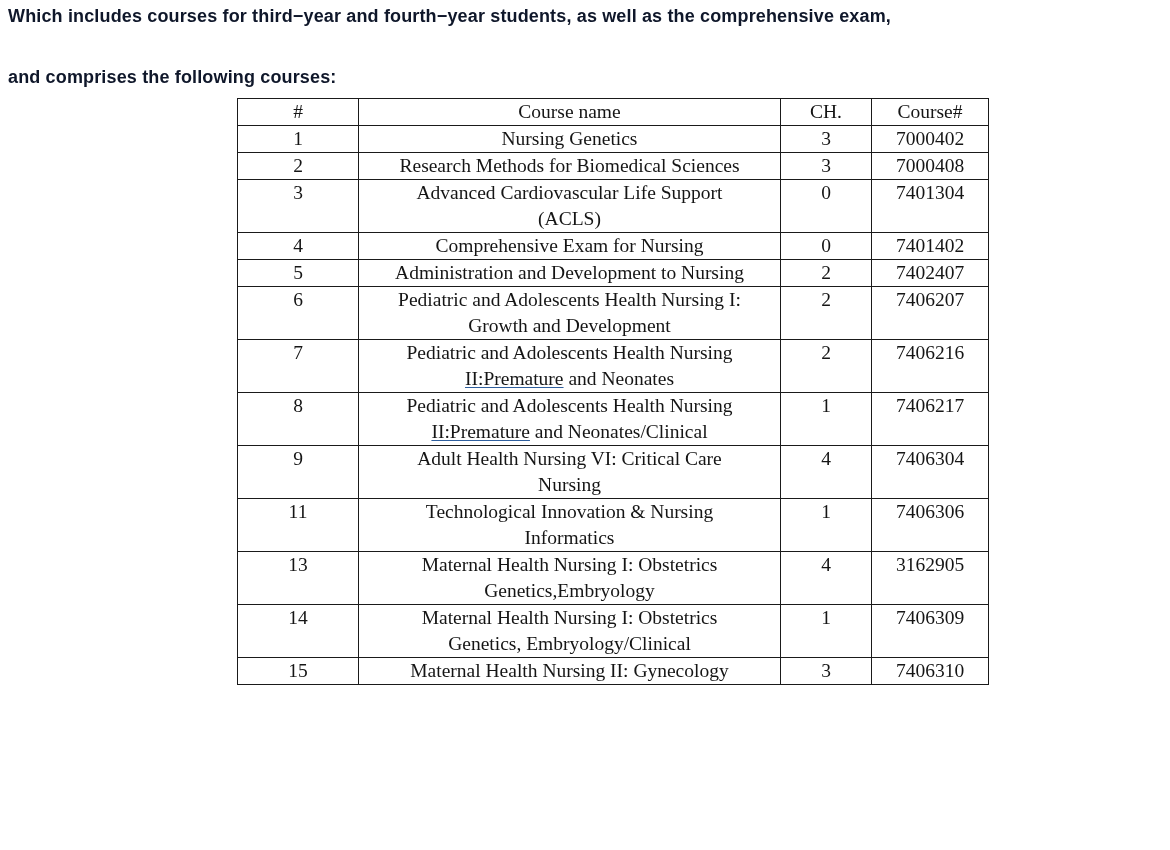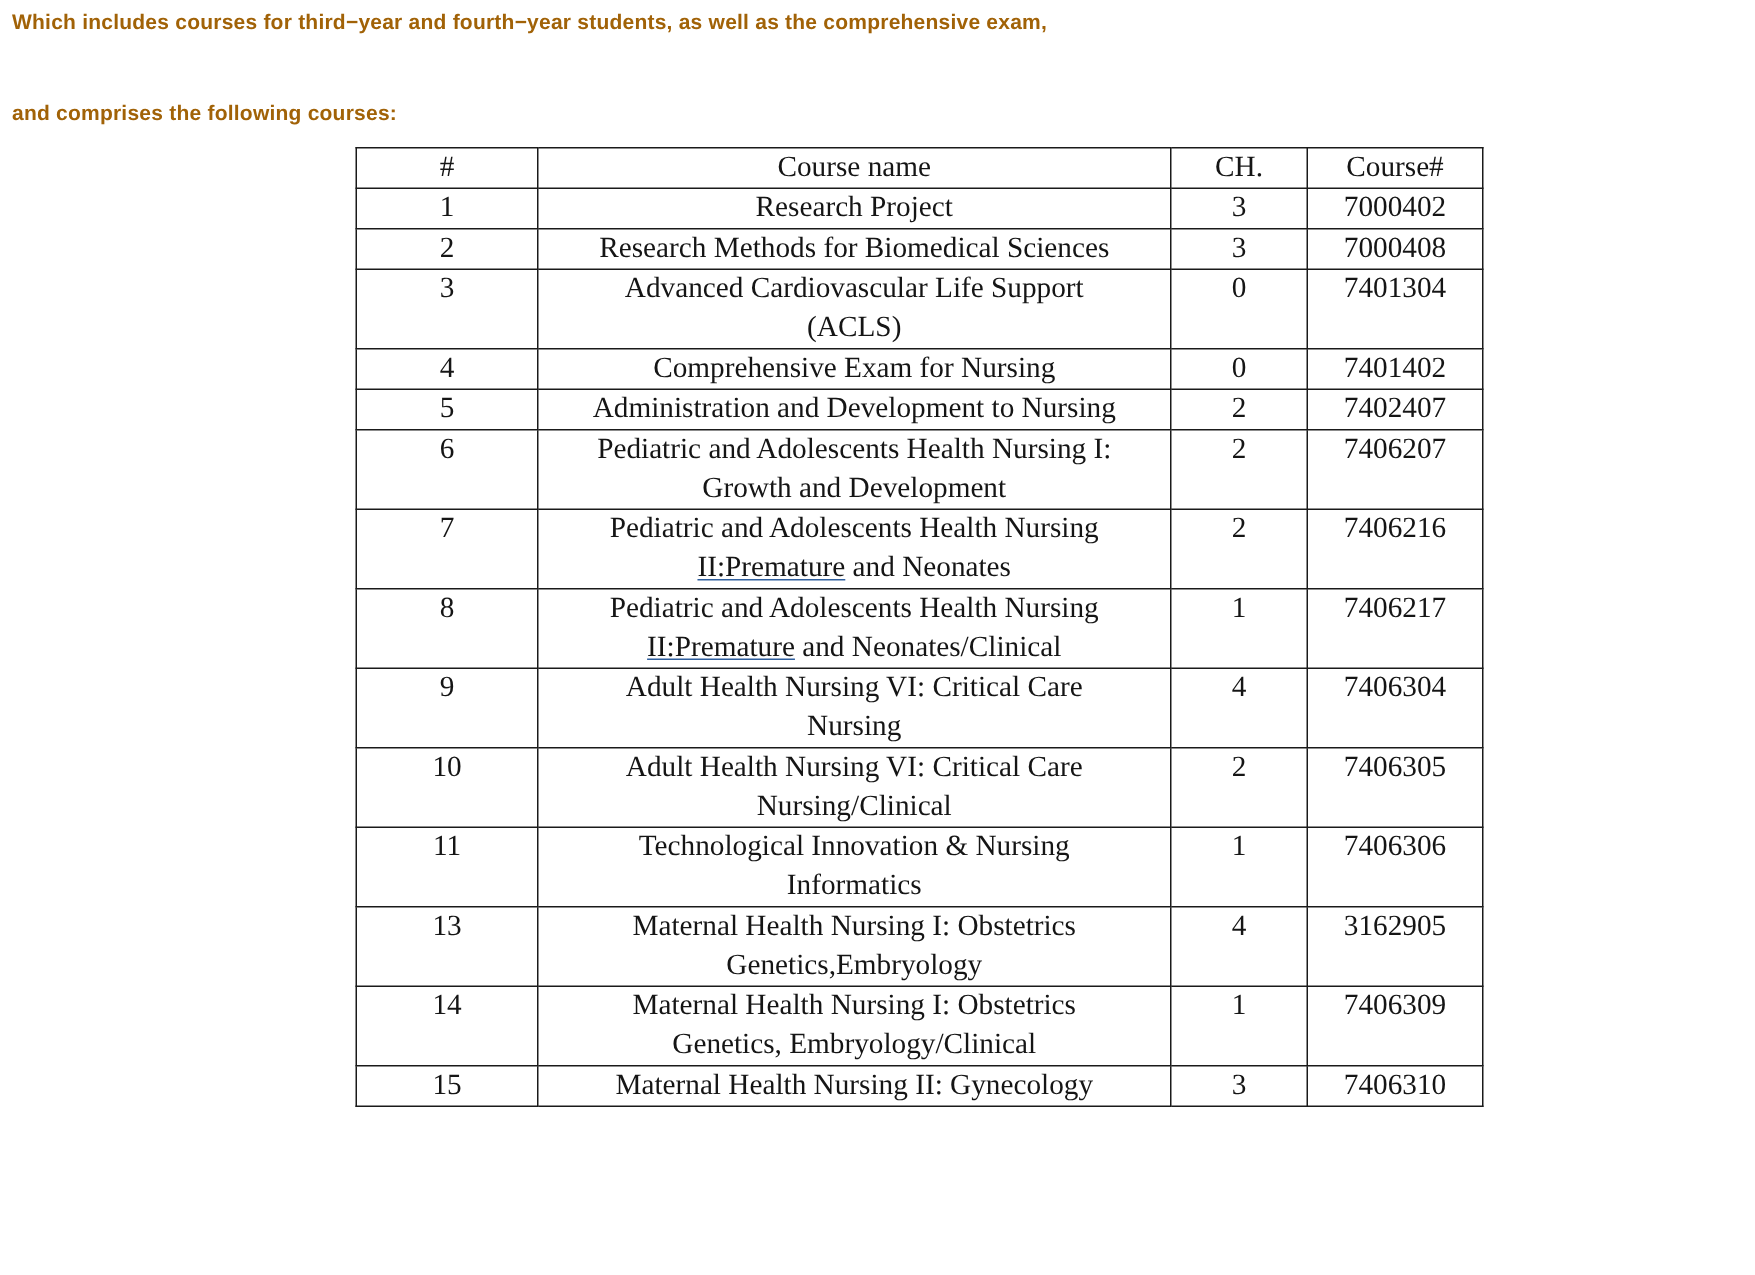--- a/index.html
+++ b/index.html
@@ -12,24 +12,24 @@
       height: 850px;
       position: relative;
       overflow: hidden;
       color: #111111;
     }
     .intro {
       position: absolute;
       left: 8px;
       font-family: "Liberation Sans", sans-serif;
       font-weight: bold;
-      font-size: 14px;
+      font-size: 18px;
       white-space: nowrap;
       letter-spacing: 0.15px;
-      color: #a16207;
+      color: #0f172a;
     }
     .intro.line1 { top: 6px; }
     .intro.line2 { top: 57px; margin-top: 10px; }
 
     table.courses {
       position: absolute;
       left: 237px;
       top: 98px;
       width: 751px;
       border-collapse: collapse;
@@ -78,21 +78,21 @@
     <tr>
       <th>#</th>
       <th>Course name</th>
       <th>CH.</th>
       <th>Course#</th>
     </tr>
   </thead>
   <tbody>
     <tr>
       <td>1</td>
-      <td>Research Project</td>
+      <td>Nursing Genetics</td>
       <td>3</td>
       <td>7000402</td>
     </tr>
     <tr>
       <td>2</td>
       <td>Research Methods for Biomedical Sciences</td>
       <td>3</td>
       <td>7000408</td>
     </tr>
     <tr class="two-line">
@@ -146,29 +146,20 @@
     <tr class="two-line">
       <td>9</td>
       <td>
         <span class="name-text">Adult Health Nursing VI: Critical Care</span><br>
         <span class="name-text">Nursing</span>
       </td>
       <td>4</td>
       <td>7406304</td>
     </tr>
     <tr class="two-line">
-      <td>10</td>
-      <td>
-        <span class="name-text">Adult Health Nursing VI: Critical Care</span><br>
-        <span class="name-text">Nursing/Clinical</span>
-      </td>
-      <td>2</td>
-      <td>7406305</td>
-    </tr>
-    <tr class="two-line">
       <td>11</td>
       <td>
         <span class="name-text">Technological Innovation &amp; Nursing</span><br>
         <span class="name-text">Informatics</span>
       </td>
       <td>1</td>
       <td>7406306</td>
     </tr>
     <tr class="two-line">
       <td>13</td>

